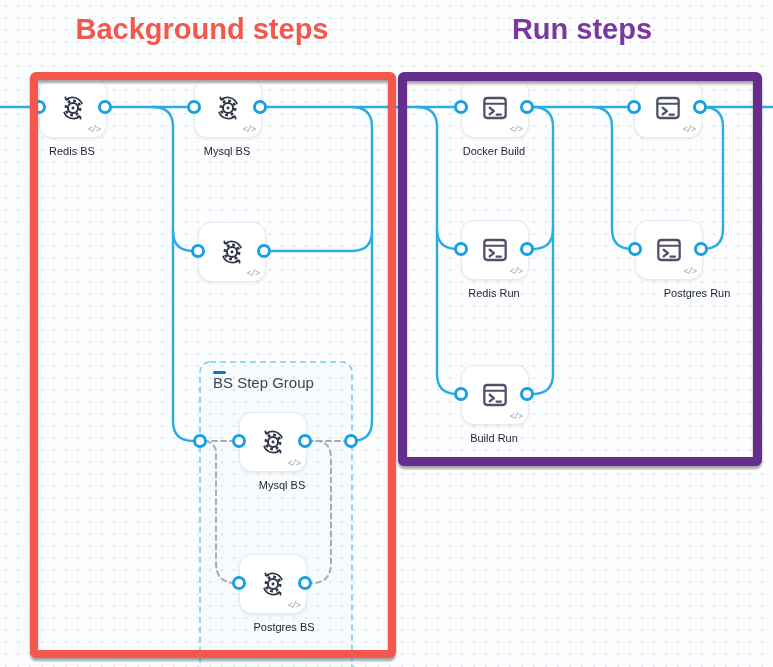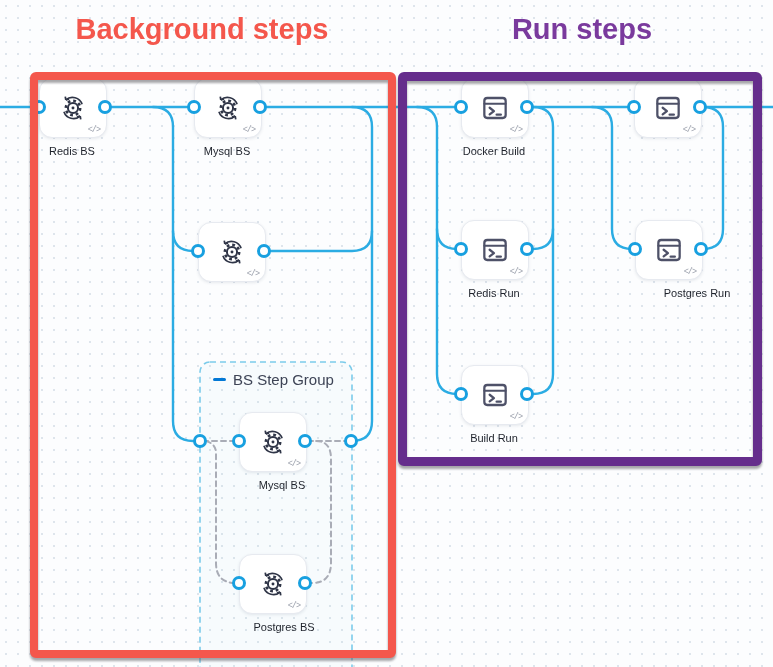--- a/index.html
+++ b/index.html
@@ -35,21 +35,21 @@
     filter:drop-shadow(0 3px 1px rgba(95,95,100,0.55));
   }
   .box-red{left:30px;top:72px;width:366px;height:586px;border:8px solid #F4574C;}
   .box-purple{left:398px;top:72px;width:364px;height:394px;border:9px solid #652D8C;}
   .big-title{
     position:absolute;z-index:5;font-size:29px;font-weight:700;line-height:34px;
     text-align:center;width:320px;
   }
   .title-red{left:42px;top:12px;color:#F4574C;}
   .title-purple{left:422px;top:12px;color:#7A3A9D;}
-  .group-label-row{position:absolute;left:213px;top:371px;z-index:2;display:flex;align-items:center;cursor:pointer;}
+  .group-label-row{position:absolute;left:213px;top:371px;z-index:2;display:flex;cursor:pointer;flex-direction:column;}
   .collapse-dash{width:13px;height:3px;border-radius:2px;background:#0278D5;margin-right:7px;}
   .group-label-text{font-size:15px;color:#3E4456;white-space:nowrap;}
 </style>
 </head>
 <body>
 
 <div id="canvas">
 
   <svg class="wires" width="773" height="667" viewBox="0 0 773 667">
 

